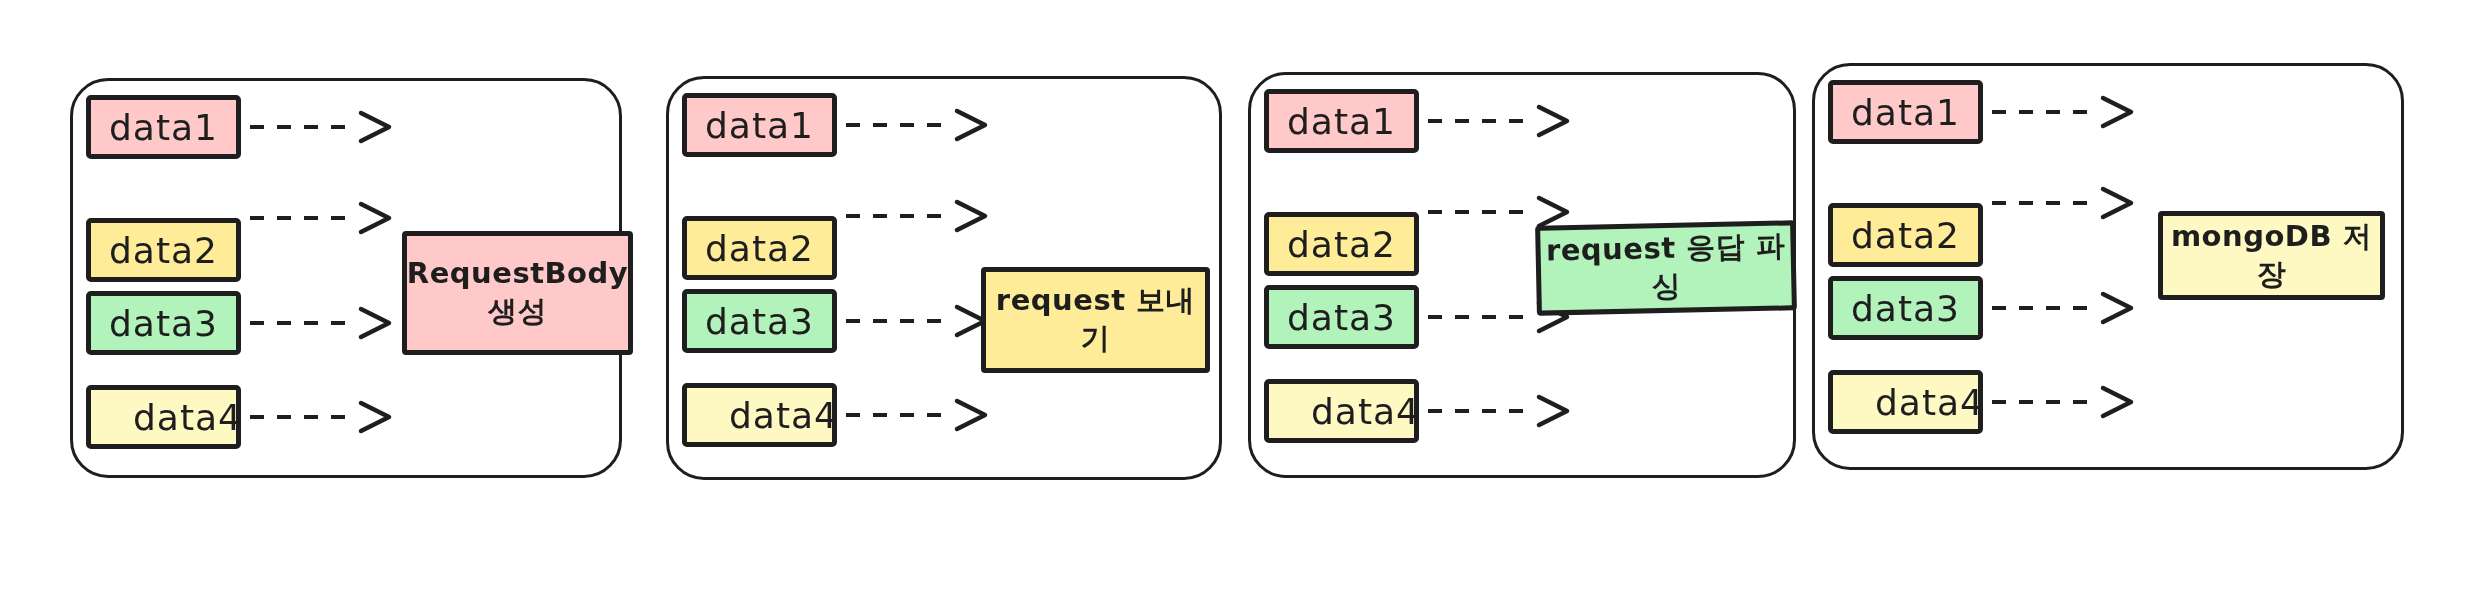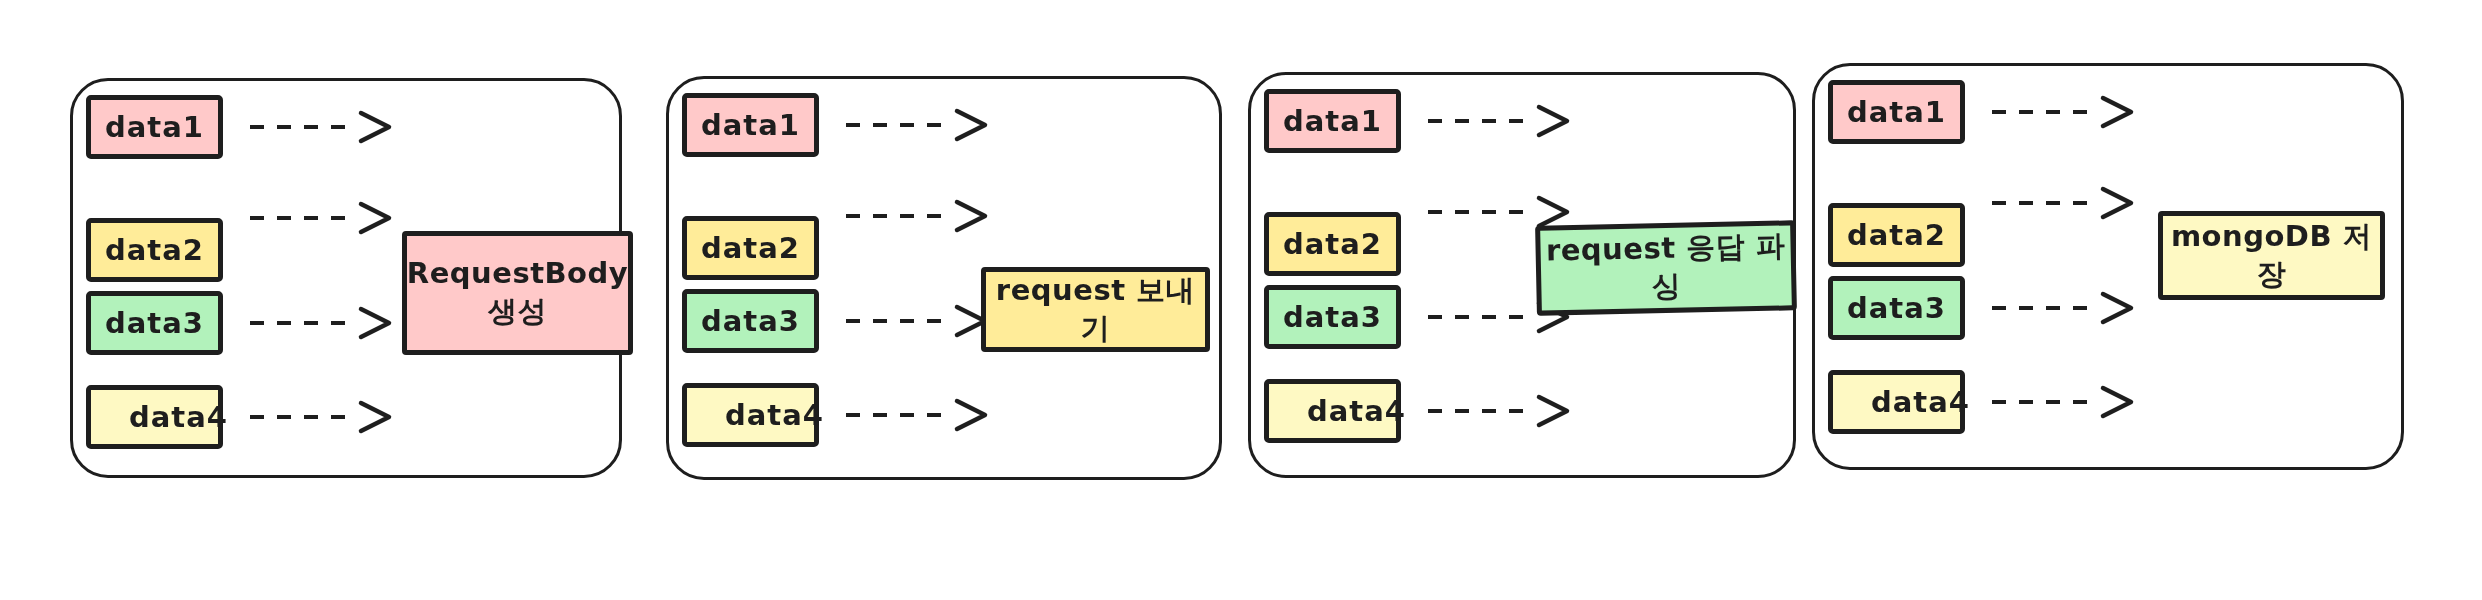--- a/index.html
+++ b/index.html
@@ -24,30 +24,30 @@
     background: #ffffff;
   }
   .panel1 { left: 70px;   top: 78px; width: 552px; height: 400px; }
   .panel2 { left: 666px;  top: 76px; width: 556px; height: 404px; }
   .panel3 { left: 1248px; top: 72px; width: 548px; height: 406px; }
   .panel4 { left: 1812px; top: 63px; width: 592px; height: 407px; }
 
   .databox {
     position: absolute;
     left: 13px;
-    width: 137px;
+    width: 155px;
     height: 64px;
     box-sizing: border-box;
     border: 5px solid #1e1e1e;
     border-radius: 5px;
     display: flex;
     align-items: center;
     justify-content: center;
-    font-size: 29px;
-    font-weight: 700;
+    font-size: 36px;
+    font-weight: 400;
     letter-spacing: 1px;
   }
   .row1 { top: 14px; }
   .row2 { top: 105px; }
   .row3 { top: 210px; }
   .row4 { top: 304px; padding-left: 48px; }
 
   .fill-pink   { background: #ffc9c9; }
   .fill-yellow { background: #ffec99; margin-top: 32px; }
   .fill-green  { background: #b2f2bb; }
@@ -73,21 +73,21 @@
     align-items: center;
     justify-content: center;
     text-align: center;
     font-size: 29px;
     font-weight: 600;
     white-space: pre-line;
     line-height: 1.3;
     letter-spacing: 0.5px;
   }
   .proc1 { left: 329px; top: 150px; width: 231px; height: 124px; }
-  .proc2 { left: 312px; top: 156px; width: 229px; height: 85px;  }
+  .proc2 { left: 312px; top: 156px; width: 229px; height: 106px;  }
   .proc3 { left: 285px; top: 148px; width: 260px; height: 90px; transform: rotate(-1.2deg); }
   .proc4 { left: 343px; top: 145px; width: 227px; height: 89px;  }
 </style>
 </head>
 <body>
 
 <div id="canvas">
 
   <div class="panel panel1">
     <div class="databox row1 fill-pink">

